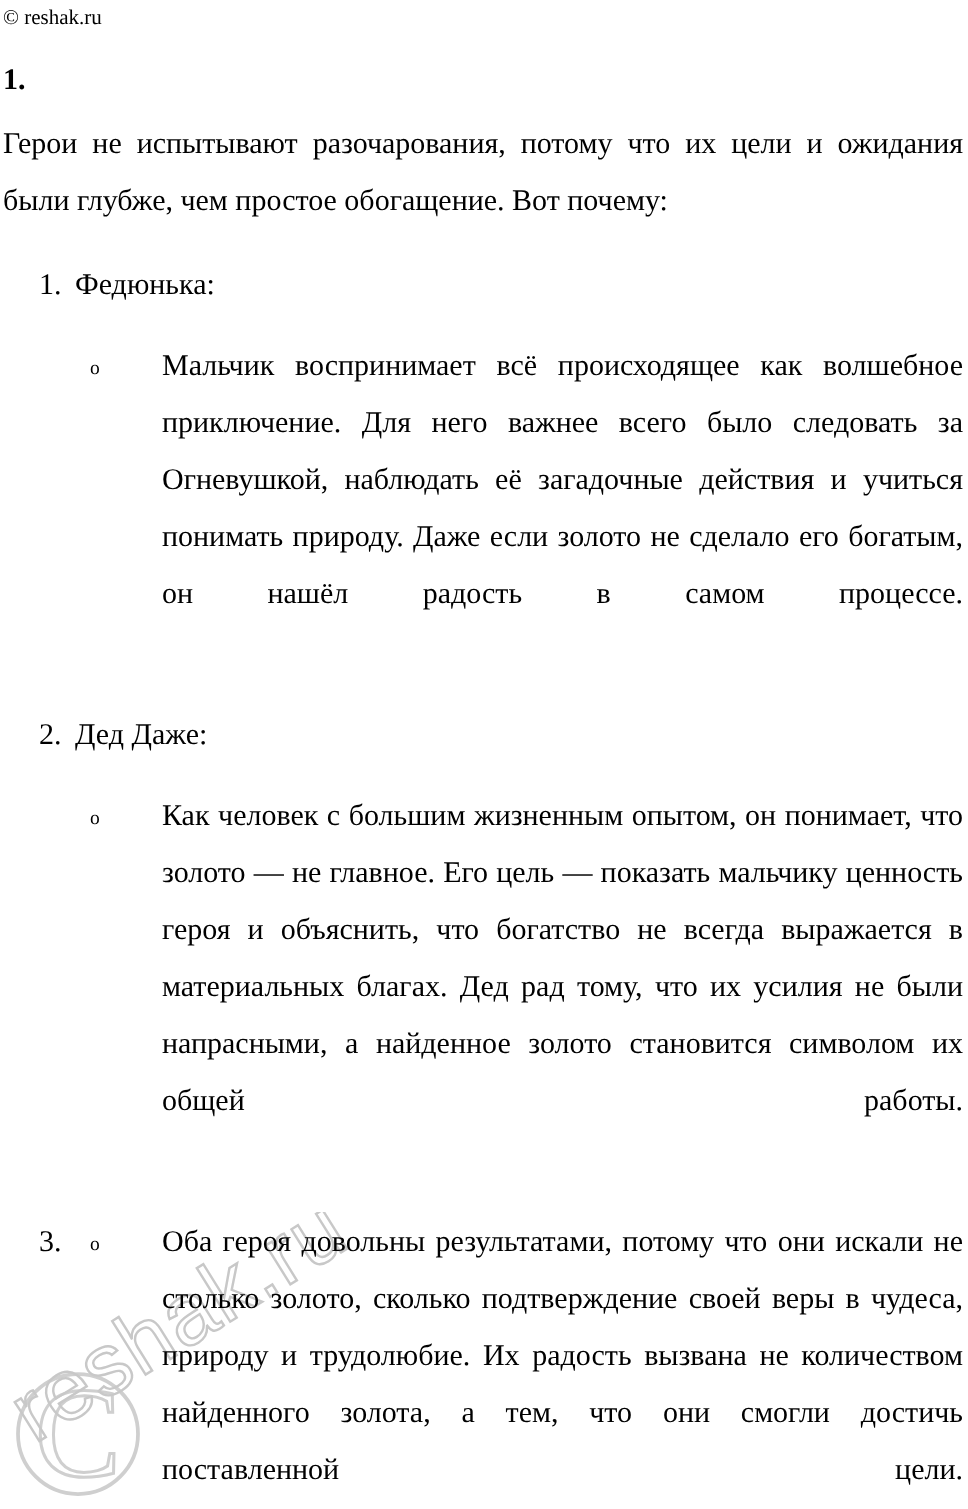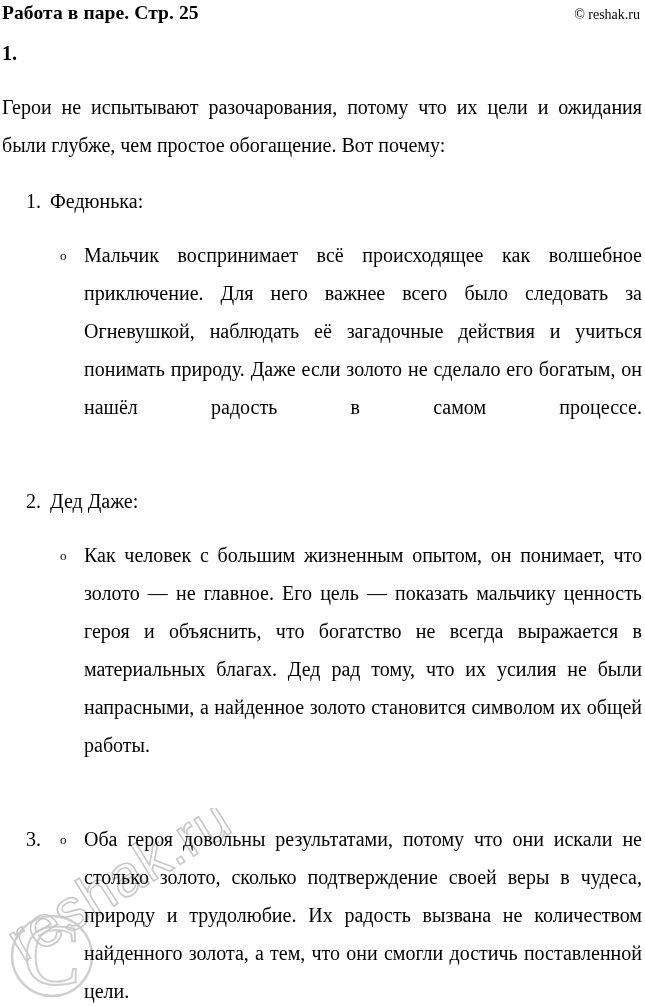--- a/index.html
+++ b/index.html
@@ -76,21 +76,21 @@
 
   p.para {
     font-size: 20px;
     line-height: 38px;
     text-align: justify;
     text-justify: inter-word;
     margin: 0;
     padding: 0;
     hyphens: none;
   }
-  p.para.intro { margin-top: 18px; font-family: Liberation Serif, serif; }
+  p.para.intro { margin-top: 7px; font-family: Liberation Serif, serif; }
 
   
   ol.lvl1 {
     list-style: none;
     margin: 0;
     padding: 0;
   }
   ol.lvl1 > li.lvl1-item {
     position: relative;
     margin: 0;
@@ -129,20 +129,21 @@
     font-size: 13px;
     line-height: 39px;
     font-family: "Liberation Serif", "DejaVu Serif", serif;
   }
   .lvl2-text {
     font-size: 20px;
     line-height: 38px;
     text-align: justify;
     text-justify: inter-word;
     display: block;
+    margin-left: 24px;
   }
   
   .lvl2-text:after,
   p.para:after {
     content: "";
     display: inline-block;
     width: 100%;
   }
   .lvl2-text.no-stretch:after,
   p.para.no-stretch:after { display: none; }
@@ -158,21 +159,20 @@
         <circle cx="58" cy="148" r="40" fill="none" stroke="#cfcfcf" stroke-width="2.5"></circle>
         <text x="58" y="176" text-anchor="middle" font-family="'Liberation Serif', serif" font-size="86" fill="none" stroke="#cfcfcf" stroke-width="2">C</text>
       </g>
       <g transform="rotate(-32 100 95)">
         <text x="8" y="108" font-family="'Liberation Sans', sans-serif" font-size="58" fill="none" stroke="#c8c8c8" stroke-width="1.6" letter-spacing="1">reshak.ru</text>
       </g>
     </svg>
   </div>
 
   <div class="doc-header">
-    <div class="doc-title">Работа в паре. Стр. 25</div>
     <div class="doc-copyright">© reshak.ru</div>
   </div>
 
   <div class="content">
 
     <div class="task-number">1.</div>
 
     <p class="para intro no-stretch">Герои не испытывают разочарования, потому что их цели и ожидания были глубже, чем простое обогащение. Вот почему:</p>
 
     <ol class="lvl1">

